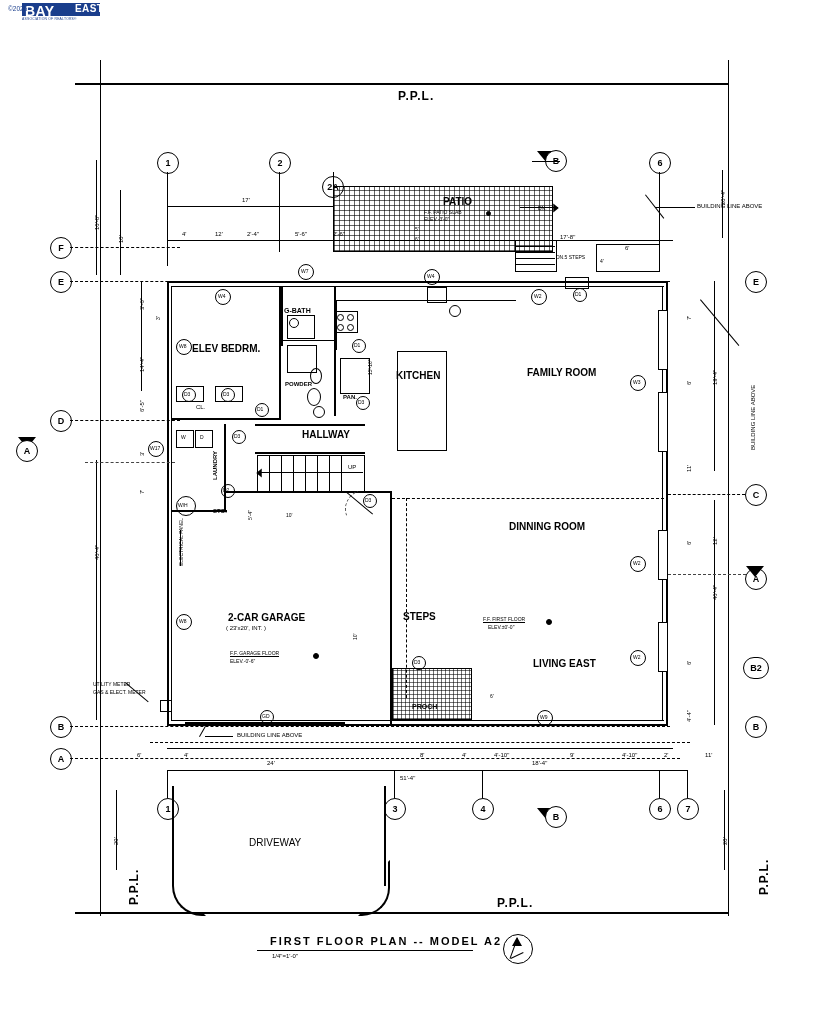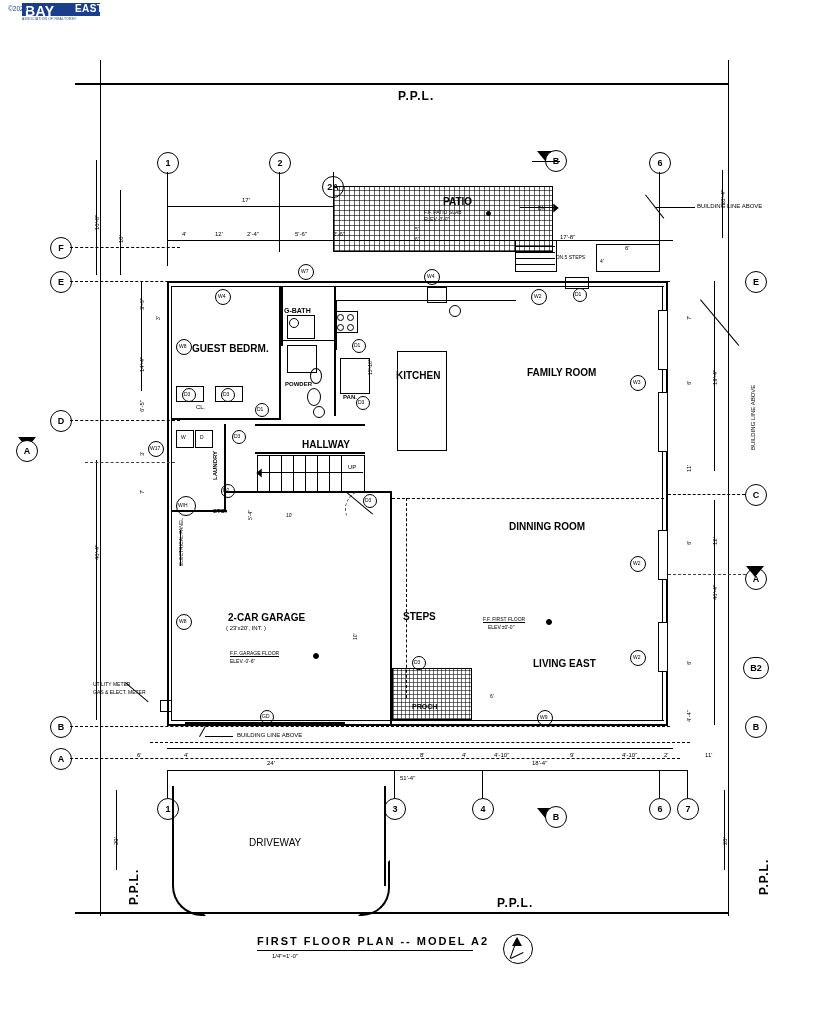--- a/index.html
+++ b/index.html
@@ -234,21 +234,21 @@
 
   <div class="ln v thick" style="left:666px;top:281px;width:2px;height:445px;"></div>
 
   <div class="ln h thick" style="left:167px;top:724px;width:501px;height:2px;"></div>
 
   <div class="ln h" style="left:171px;top:286px;width:493px;"></div>
   <div class="ln v" style="left:171px;top:286px;height:434px;"></div>
   <div class="ln v" style="left:662px;top:286px;height:434px;"></div>
   <div class="ln h" style="left:171px;top:720px;width:493px;"></div>
 
-  <div class="txt t8 b" style="left:192px;top:343px;">GUEST BEDRM.</div>
+  <div class="txt t8 b" style="left:192px;top:343px;">ELEV BEDRM.</div>
   <div class="ln v thick" style="left:279px;top:286px;width:2px;height:134px;"></div>
   <div class="ln h thick" style="left:171px;top:418px;width:110px;height:2px;"></div>
 
   <div class="circ" style="left:215px;top:289px;width:14px;height:14px;"></div>
   <div class="txt t5" style="left:218px;top:293px;">W4</div>
   <div class="circ" style="left:298px;top:264px;width:14px;height:14px;"></div>
   <div class="txt t5" style="left:301px;top:268px;">W7</div>
   <div class="circ" style="left:424px;top:269px;width:14px;height:14px;"></div>
   <div class="txt t5" style="left:427px;top:273px;">W4</div>
   <div class="circ" style="left:531px;top:289px;width:14px;height:14px;"></div>
@@ -314,21 +314,21 @@
   <div class="ln h" style="left:336px;top:300px;width:180px;"></div>
   <div class="ln v" style="left:336px;top:300px;height:50px;"></div>
   <div class="circ" style="left:449px;top:305px;width:10px;height:10px;"></div>
   <div class="txt t5 rot90" style="left:367px;top:375px;">15'-10"</div>
 
   <div class="txt t8 b" style="left:527px;top:367px;">FAMILY ROOM</div>
   <div class="rect" style="left:565px;top:277px;width:22px;height:10px;"></div>
   <div class="circ" style="left:573px;top:288px;width:12px;height:12px;"></div>
   <div class="txt t5" style="left:575px;top:291px;">D1</div>
 
-  <div class="txt t8 b" style="left:282px;top:439px;padding-left:20px;">HALLWAY</div>
+  <div class="txt t8 b" style="left:282px;top:429px;padding-left:20px;">HALLWAY</div>
   <div class="ln h thick" style="left:255px;top:424px;width:110px;height:1.5px;"></div>
   <div class="ln h thick" style="left:255px;top:452px;width:110px;height:1.5px;"></div>
   <div class="circ" style="left:232px;top:430px;width:12px;height:12px;"></div>
   <div class="txt t5" style="left:234px;top:433px;">D3</div>
 
   <div class="txt t6 b rot90" style="left:212px;top:480px;">LAUNDRY</div>
   <div class="rect" style="left:176px;top:430px;width:16px;height:16px;"></div>
   <div class="txt t5" style="left:181px;top:434px;">W</div>
   <div class="rect" style="left:195px;top:430px;width:16px;height:16px;"></div>
   <div class="txt t5" style="left:200px;top:434px;">D</div>
@@ -401,21 +401,21 @@
   <div class="txt t6" style="left:237px;top:732px;">BUILDING LINE ABOVE</div>
 
   <div class="dash-h" style="left:150px;top:742px;width:540px;"></div>
 
   <div class="ln v" style="left:172px;top:786px;width:2px;height:100px;"></div>
   <div class="ln v" style="left:384px;top:786px;width:2px;height:100px;"></div>
   <div class="arc" style="left:172px;top:860px;width:30px;height:52px;border:2px solid #000;border-top-color:transparent;border-right-color:transparent;border-radius:0 0 0 30px;"></div>
   <div class="arc" style="left:358px;top:860px;width:28px;height:52px;border:2px solid #000;border-top-color:transparent;border-left-color:transparent;border-radius:0 0 28px 0;"></div>
   <div class="txt t8" style="left:249px;top:837px;">DRIVEWAY</div>
 
-  <div class="txt t11 b" style="left:257px;top:935px;">FIRST FLOOR PLAN -- MODEL A2</div>
+  <div class="txt t11 b" style="left:270px;top:935px;">FIRST FLOOR PLAN -- MODEL A2</div>
   <div class="ln h" style="left:257px;top:950px;width:216px;height:1.2px;"></div>
   <div class="txt t6" style="left:272px;top:953px;">1/4"=1'-0"</div>
 
   <div class="northc" style="left:503px;top:934px;">
     <div class="ln" style="left:13px;top:3px;width:1px;height:22px;background:#000;transform:rotate(20deg);transform-origin:top center;"></div>
     <div class="tri" style="left:8px;top:2px;border-left:5px solid transparent;border-right:5px solid transparent;border-bottom:9px solid #000;"></div>
     <div class="ln" style="left:6px;top:20px;width:14px;height:1px;background:#000;transform:rotate(-25deg);"></div>
   </div>
 
   <div class="cl-h" style="left:85px;top:462px;width:90px;"></div>

